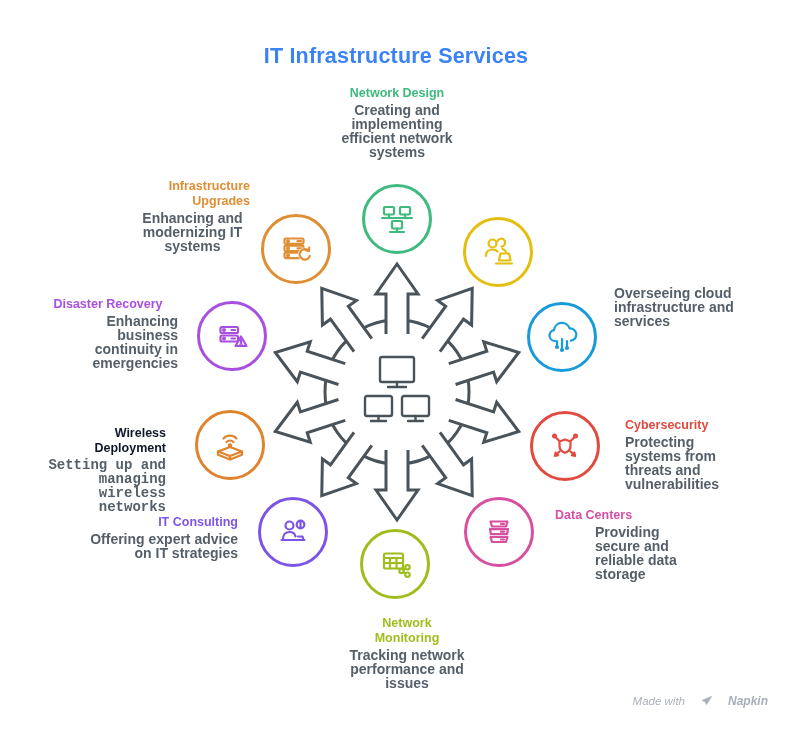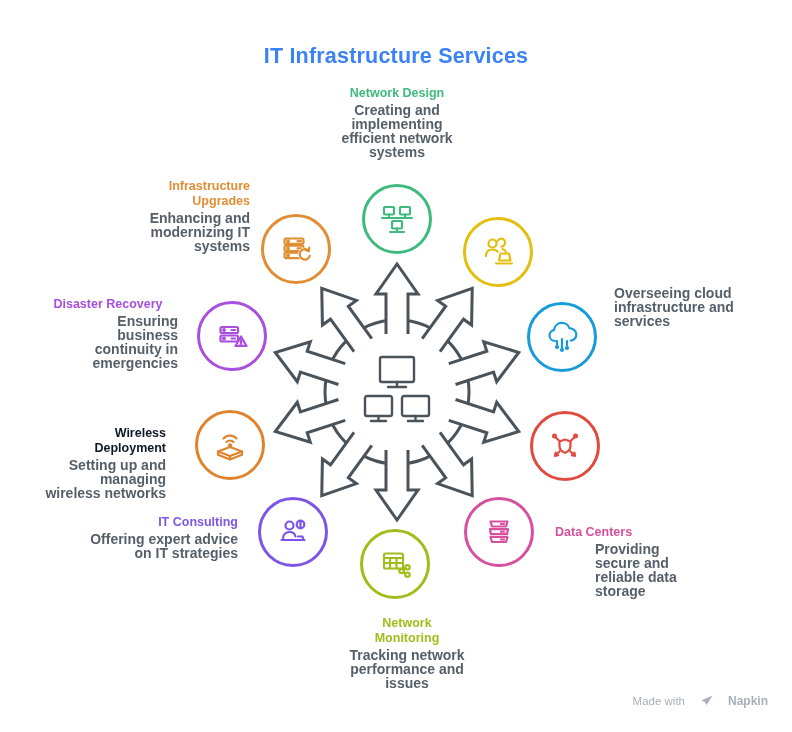--- a/index.html
+++ b/index.html
@@ -35,35 +35,36 @@
   .ic-7 { left:195px; top:410px; }
   .ic-8 { left:197px; top:301px; }
   .ic-9 { left:261px; top:214px; }
   
   .tx-0 { left:337px; top:86px;  width:120px; }
   .tx-1 { left:541px; top:179px; width:130px; }
   .tx-1 .svc-name { max-width:85px; }
   .tx-2 { left:614px; top:286px; width:125px; }
   .tx-2 .svc-name { max-width:95px; }
   .tx-3 { left:625px; top:418px; width:120px; }
-  .tx-4 { left:555px; top:525px; width:135px; }
+  .tx-4 { left:555px; top:508px; width:135px; }
   .tx-5 { left:337px; top:616px; width:140px; }
   .tx-5 .svc-name { max-width:85px; margin-left:auto; margin-right:auto; }
   .tx-6 { left:88px;  top:515px; width:150px; }
   .tx-7 { left:36px;  top:406px; width:130px; }
   .tx-7 .svc-name { max-width:95px; margin-left:auto; }
   .tx-8 { left:38px;  top:297px; width:140px; }
   .tx-8 .svc-desc { max-width:120px; margin-left:auto; }
   .tx-9 { left:100px; top:179px; width:150px; }
   .tx-9 .svc-name { max-width:105px; margin-left:auto; }
-  .tx-9 .svc-desc { max-width:115px; margin-left:auto; }
+  .tx-9 .svc-desc { max-width:115px; margin-left:auto;text-align:center; }
   .tx-7 .svc-desc { max-width:125px; margin-left:auto; }
   .watermark {
     position:absolute; right:24px; top:694px; display:flex; align-items:center; gap:15px;
     font-size:11.5px;
+    font-style:italic;
   }
   .watermark .brand { font-weight:bold; font-size:12px; }
 </style>
 </head>
 <body>
 
 <div id="canvas">
 
   <div class="title" style="color: #3b82f6;">IT Infrastructure Services</div>
 
@@ -165,20 +166,24 @@
     <svg width="40" height="40" viewBox="0 0 40 40" stroke="currentColor" fill="none" stroke-width="2.2" stroke-linecap="round" stroke-linejoin="round">
       <circle cx="9.5" cy="10" r="1.4"></circle>
         <path d="M11,11.7 L14.5,15"></path>
       <circle cx="30.5" cy="10" r="1.4"></circle>
         <path d="M29,11.7 L25.5,15"></path>
       <path d="M14.5,25.5 L10,29.8 M10,29.8 l0.6,-3.2 M10,29.8 l3.2,-0.6"></path>
       <path d="M25.5,25.5 L30,29.8 M30,29.8 l-0.6,-3.2 M30,29.8 l-3.2,-0.6"></path>
       <path d="M20,13.5 l5.5,2 v4.5 q0,4.8 -5.5,6.8 q-5.5,-2 -5.5,-6.8 v-4.5 z" fill="#fff"></path>
     </svg>
   </div>
+  <div class="txt tx-3 ta-l">
+    <div class="svc-name" style="color: rgb(224, 74, 63);">Cybersecurity</div>
+    <div class="svc-desc" style="color: rgb(85, 95, 105);">Protecting systems from threats and vulnerabilities</div>
+  </div>
 
   <div class="icon-circle ic-4" style="color: rgb(215, 80, 160); border-color: rgb(215, 80, 160);">
     <svg width="40" height="40" viewBox="0 0 40 40" stroke="currentColor" fill="none" stroke-width="2.2" stroke-linecap="round" stroke-linejoin="round">
       <path d="M11.5,9.5 h17 l-1.5,5 h-14 z"></path>
       <path d="M11,17.2 h18 l-1,5 h-16 z"></path>
       <path d="M11.5,25 h17 l-1.5,5 h-14 z"></path>
       <path d="M22,12 h3 M22,19.7 h3 M22,27.5 h3"></path>
     </svg>
   </div>
   <div class="txt tx-4 ta-l">
@@ -219,38 +224,38 @@
     <svg width="40" height="40" viewBox="0 0 40 40" stroke="currentColor" fill="none" stroke-width="2.2" stroke-linecap="round" stroke-linejoin="round">
       <path d="M13.5,13.5 a9,9 0 0 1 13,0"></path>
       <path d="M16.5,17 a5,5 0 0 1 7,0"></path>
       <circle cx="20" cy="20.5" r="1.1" fill="currentColor"></circle>
       <path d="M8,26.5 L20,22 L32,26.5 L20,31 Z"></path>
       <path d="M8,26.5 v3.2 L20,34.5 L32,29.7 V26.5 M20,31 v3.5"></path>
     </svg>
   </div>
   <div class="txt tx-7 ta-r">
     <div class="svc-name" style="color: #0f172a; margin-top: 20px;">Wireless Deployment</div>
-    <div class="svc-desc" style="color: rgb(85, 95, 105);">Setting up and managing wireless networks</div>
+    <div class="svc-desc" style="color: rgb(85, 95, 105); font-family: Liberation Mono, monospace;">Setting up and managing wireless networks</div>
   </div>
 
   <div class="icon-circle ic-8" style="color: rgb(168, 79, 223); border-color: rgb(168, 79, 223);">
     <svg width="40" height="40" viewBox="0 0 40 40" stroke="currentColor" fill="none" stroke-width="2.2" stroke-linecap="round" stroke-linejoin="round">
       <rect x="8.5" y="11" width="17.5" height="6" rx="1.5"></rect>
       <rect x="8.5" y="19.5" width="17.5" height="6" rx="1.5"></rect>
       <circle cx="12" cy="14" r="0.9" fill="currentColor"></circle>
         <circle cx="12" cy="22.5" r="0.9" fill="currentColor"></circle>
       <path d="M19.5,14 h3.5 M19.5,22.5 h3.5"></path>
       <path d="M29,20.5 L34.5,30 H23.5 Z" fill="#fff"></path>
       <path d="M29,24 v2.8"></path>
         <circle cx="29" cy="28.6" r="0.6" fill="currentColor"></circle>
     </svg>
   </div>
   <div class="txt tx-8 ta-r">
     <div class="svc-name" style="color: rgb(168, 79, 223); text-align: center;">Disaster Recovery</div>
-    <div class="svc-desc" style="color: rgb(85, 95, 105);">Ensuring business continuity in emergencies</div>
+    <div class="svc-desc" style="color: rgb(85, 95, 105);">Enhancing business continuity in emergencies</div>
   </div>
 
   <div class="icon-circle ic-9" style="color: rgb(224, 142, 51); border-color: rgb(224, 142, 51);">
     <svg width="40" height="40" viewBox="0 0 40 40" stroke="currentColor" fill="none" stroke-width="2.2" stroke-linecap="round" stroke-linejoin="round">
       <rect x="8.5" y="9.5" width="19" height="5.4" rx="1.3"></rect>
       <rect x="8.5" y="16.6" width="19" height="5.4" rx="1.3"></rect>
       <rect x="8.5" y="23.7" width="19" height="5.4" rx="1.3"></rect>
       <circle cx="12" cy="12.2" r="0.9" fill="currentColor"></circle>
         <circle cx="12" cy="19.3" r="0.9" fill="currentColor"></circle>
         <circle cx="12" cy="26.4" r="0.9" fill="currentColor"></circle>

